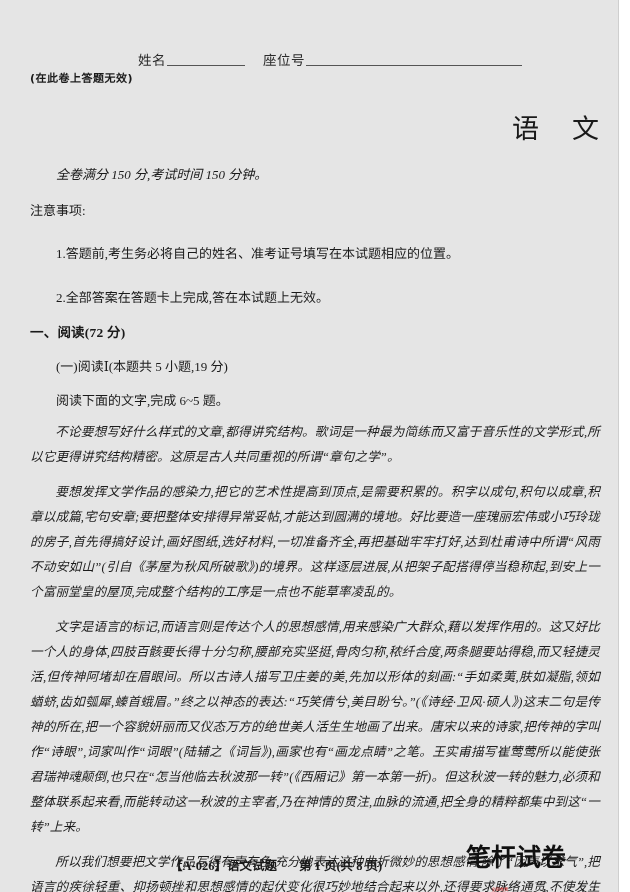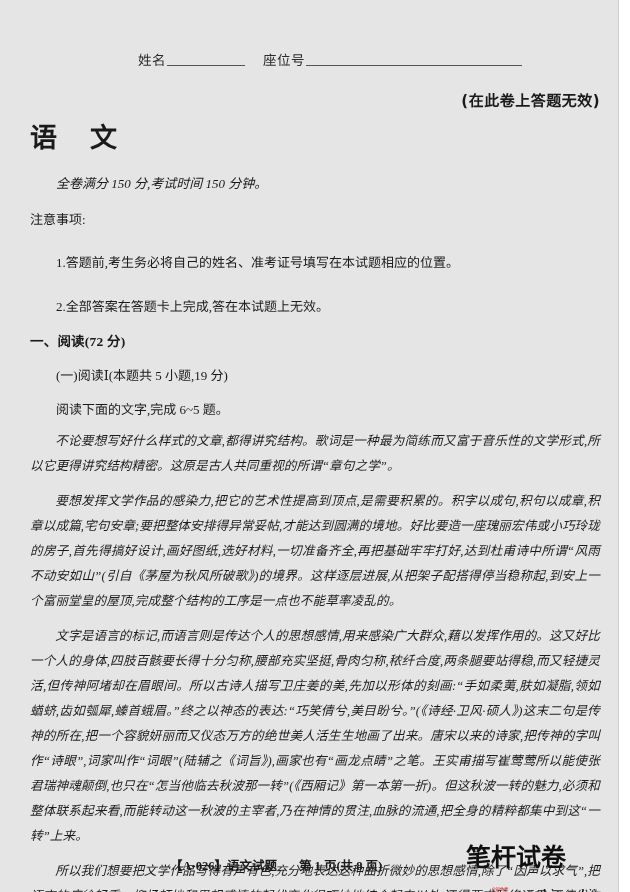--- a/index.html
+++ b/index.html
@@ -68,33 +68,33 @@
   }
   .idline .rule-long {
     display: inline-block;
     width: 216px;
     border-bottom: 1px solid #555;
     margin: 0 0 3px 1px;
     height: 1px;
   }
 
   .notice-line {
-    text-align: right;
-    font-size: 15px;
-    font-weight: bold;
-    margin-top: 20px;
+    text-align: left;
+    font-size: 11px;
+    font-weight: bold;
+    margin-top: 0;
     letter-spacing: 0.5px;
     font-family: "DejaVu Sans", "Liberation Sans", sans-serif;
   }
 
   .exam-title {
-    text-align: left;
+    text-align: right;
     font-size: 27px;
-    font-weight: bold;
-    margin-top: 6px;
+    font-weight: normal;
+    margin-top: 22px;
     letter-spacing: 1px;
     font-family: "Liberation Serif", "DejaVu Serif", serif;
   }
   .exam-title .gap {
     display: inline-block;
     width: 32px;
   }
 
   .meta {
     font-size: 13px;

